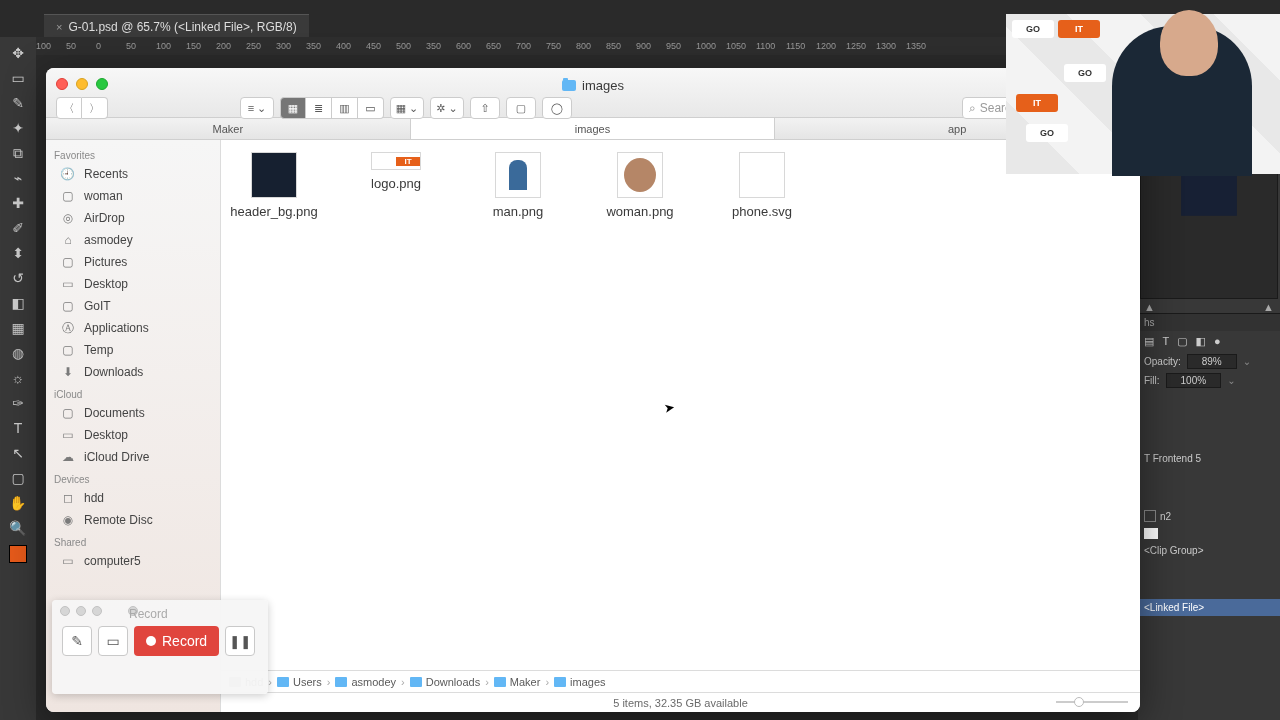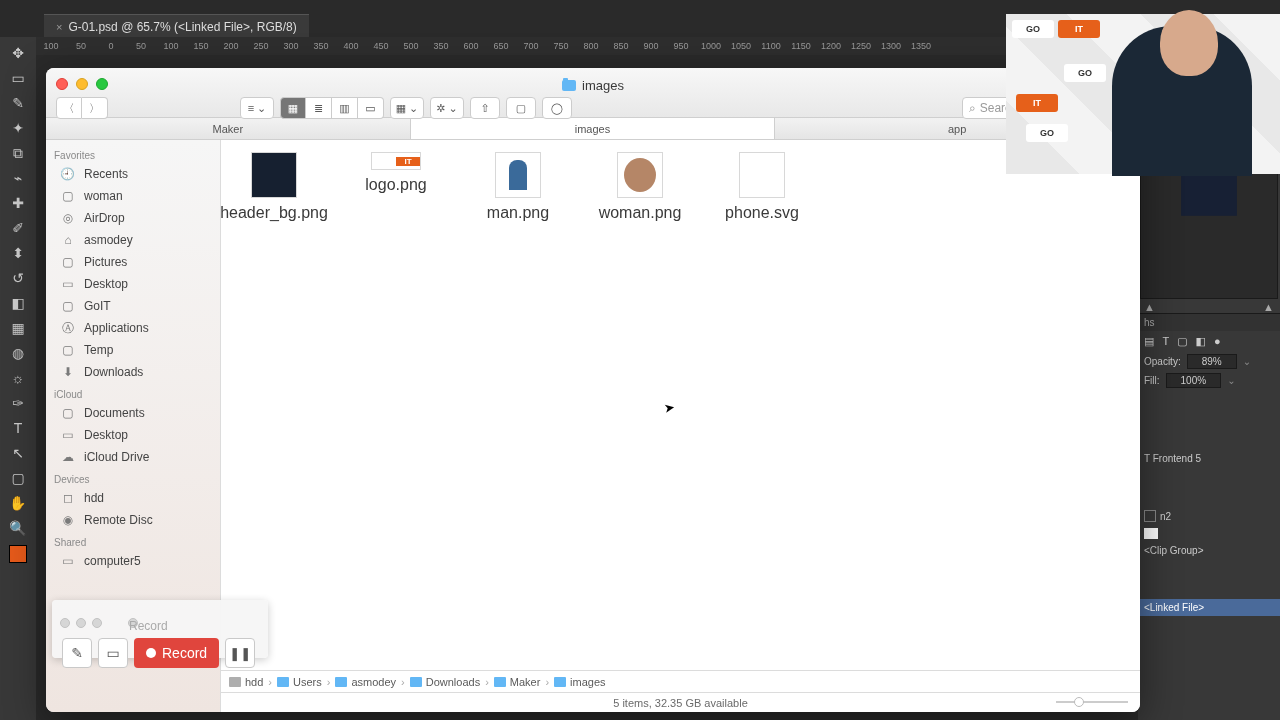--- a/index.html
+++ b/index.html
@@ -1,21 +1,21 @@
 <!DOCTYPE html>
 <html><head>
 <meta charset="utf-8">
 <style>
 *{margin:0;padding:0;box-sizing:border-box;font-family:-apple-system,BlinkMacSystemFont,"Helvetica Neue",sans-serif}
 body{width:1280px;height:720px;overflow:hidden;background:#323232;position:relative}
 .ps-bg{position:absolute;inset:0;background:#2a2a2a}
 .ps-tab{position:absolute;top:14px;left:44px;background:#3a3a3a;color:#ddd;font-size:12px;padding:5px 12px;display:flex;align-items:center;gap:6px;border-top:1px solid #555}
 .ps-tab-x{color:#999;font-size:11px}
 .ps-rulerbar{position:absolute;top:37px;left:36px;right:0;height:18px;background:#2e2e2e;color:#999;font-size:9px;display:flex;align-items:center;overflow:hidden}
-.ps-rulerbar span{display:inline-block;width:30px;text-align:center}
+.ps-rulerbar span{display:inline-block;width:30px;text-align:left}
 .ps-tools{position:absolute;top:37px;left:0;width:36px;bottom:0;background:#383838;display:flex;flex-direction:column;align-items:center;padding-top:4px;gap:1px}
 .ps-tool{width:24px;height:24px;display:flex;align-items:center;justify-content:center;color:#ccc;font-size:14px;cursor:pointer}
 .ps-color-swatch{width:18px;height:18px;background:#e65a1a;border:1px solid #000;margin-top:4px}
 .ps-right{position:absolute;top:37px;right:0;width:142px;bottom:0;background:#383838}
 .ps-preview{height:260px;background:#2a2a2a;border:1px solid #1a1a1a;margin:2px;display:flex;align-items:center;justify-content:center}
 .ps-preview-inner{width:62px;height:100px;background:#172034}
 .ps-preview-strip{height:6px;background:#e6601a;margin-top:4px}
 .ps-panel{background:#323232;color:#ccc;font-size:10px;padding:3px 6px;border-top:1px solid #1a1a1a}
 .ps-panel-label{color:#aaa}
 .ps-icon-row{display:flex;gap:8px;padding:4px 6px;color:#ccc;font-size:11px}
@@ -58,32 +58,32 @@
 .sb-item{display:flex;align-items:center;gap:8px;padding:4px 10px 4px 14px;cursor:pointer}
 .sb-icon{width:16px;height:14px;display:flex;align-items:center;justify-content:center;color:#7a7a7a;font-size:12px}
 .content{flex:1;display:flex;flex-direction:column;background:#fff}
 .icons-area{flex:1;padding:12px 8px;display:flex;align-items:flex-start;gap:32px}
 .file-item{display:flex;flex-direction:column;align-items:center;width:90px;gap:6px;cursor:pointer}
 .thumb{width:46px;height:46px;border:1px solid #d8d8d8;display:flex;align-items:center;justify-content:center;background:#fff}
 .thumb.dark{background:#162030}
 .thumb.logo{background:#fff;height:18px;width:50px;display:flex}
 .thumb.logo .half{flex:1;background:#e6601a;display:flex;align-items:center;justify-content:center;color:#fff;font-size:8px;font-weight:700}
 .thumb.svg{background:#fff}
-.file-label{font-size:16px;color:#3a3a3a;text-align:center}
+.file-label{font-size:13px;color:#3a3a3a;text-align:center}
 .cursor-arrow{position:absolute;top:400px;left:664px;font-size:13px;color:#000;transform:rotate(-10deg)}
 .pathbar{height:22px;border-top:1px solid #dcdcdc;display:flex;align-items:center;padding:0 8px;font-size:11px;color:#5a5a5a;gap:5px}
 .pathbar .crumb{display:flex;align-items:center;gap:4px}
 .pathbar .sep{color:#aaa}
 .path-icon{width:12px;height:10px;background:#aeaeae;border-radius:1px}
 .path-icon.folder{background:#62b7f5}
 .statusbar{height:20px;border-top:1px solid #dcdcdc;display:flex;align-items:center;justify-content:center;font-size:11px;color:#6a6a6a;position:relative}
 .zoom-slider{position:absolute;right:12px;top:4px;width:72px;height:10px}
 .zoom-slider .track{position:absolute;top:4px;left:0;right:0;height:2px;background:#ccc}
 .zoom-slider .knob{position:absolute;top:0;left:18px;width:10px;height:10px;background:#fff;border:1px solid #bbb;border-radius:50%}
-.record-bar{position:absolute;top:600px;left:52px;width:216px;height:58px;background:rgba(246,246,246,.96);border-radius:4px;padding-top:14px;box-shadow:0 2px 8px rgba(0,0,0,.2)}
+.record-bar{position:absolute;top:600px;left:52px;width:216px;height:94px;background:rgba(246,246,246,.96);border-radius:4px;padding-top:2px;box-shadow:0 2px 8px rgba(0,0,0,.2)}
 .record-traffic{display:flex;gap:6px;padding:4px 8px;align-items:center}
 .record-traffic span{width:10px;height:10px;border-radius:50%;background:#d6d6d6;border:1px solid #c2c2c2}
 .record-title{font-size:12px;color:#aaa;margin-left:20px}
 .record-body{display:flex;gap:6px;padding:6px 10px;align-items:center}
 .rec-small{width:30px;height:30px;background:#fff;border:1px solid #c9c9c9;border-radius:4px;display:flex;align-items:center;justify-content:center;color:#555;font-size:14px}
 .rec-main{height:30px;padding:0 12px;background:#e0453d;color:#fff;border-radius:4px;display:flex;align-items:center;gap:6px;font-size:14px;font-weight:500}
 .rec-dot{width:10px;height:10px;background:#fff;border-radius:50%}
 .rec-pause{width:30px;height:30px;background:#fff;border:1px solid #c9c9c9;border-radius:4px;display:flex;align-items:center;justify-content:center;color:#555;font-size:13px}
 .webcam{position:absolute;top:14px;right:0;width:274px;height:160px;background:#eee;}
 .webcam-bg{position:absolute;inset:0;background:repeating-linear-gradient(45deg,#e8e8e8 0 52px,#f3f3f3 52px 104px)}

